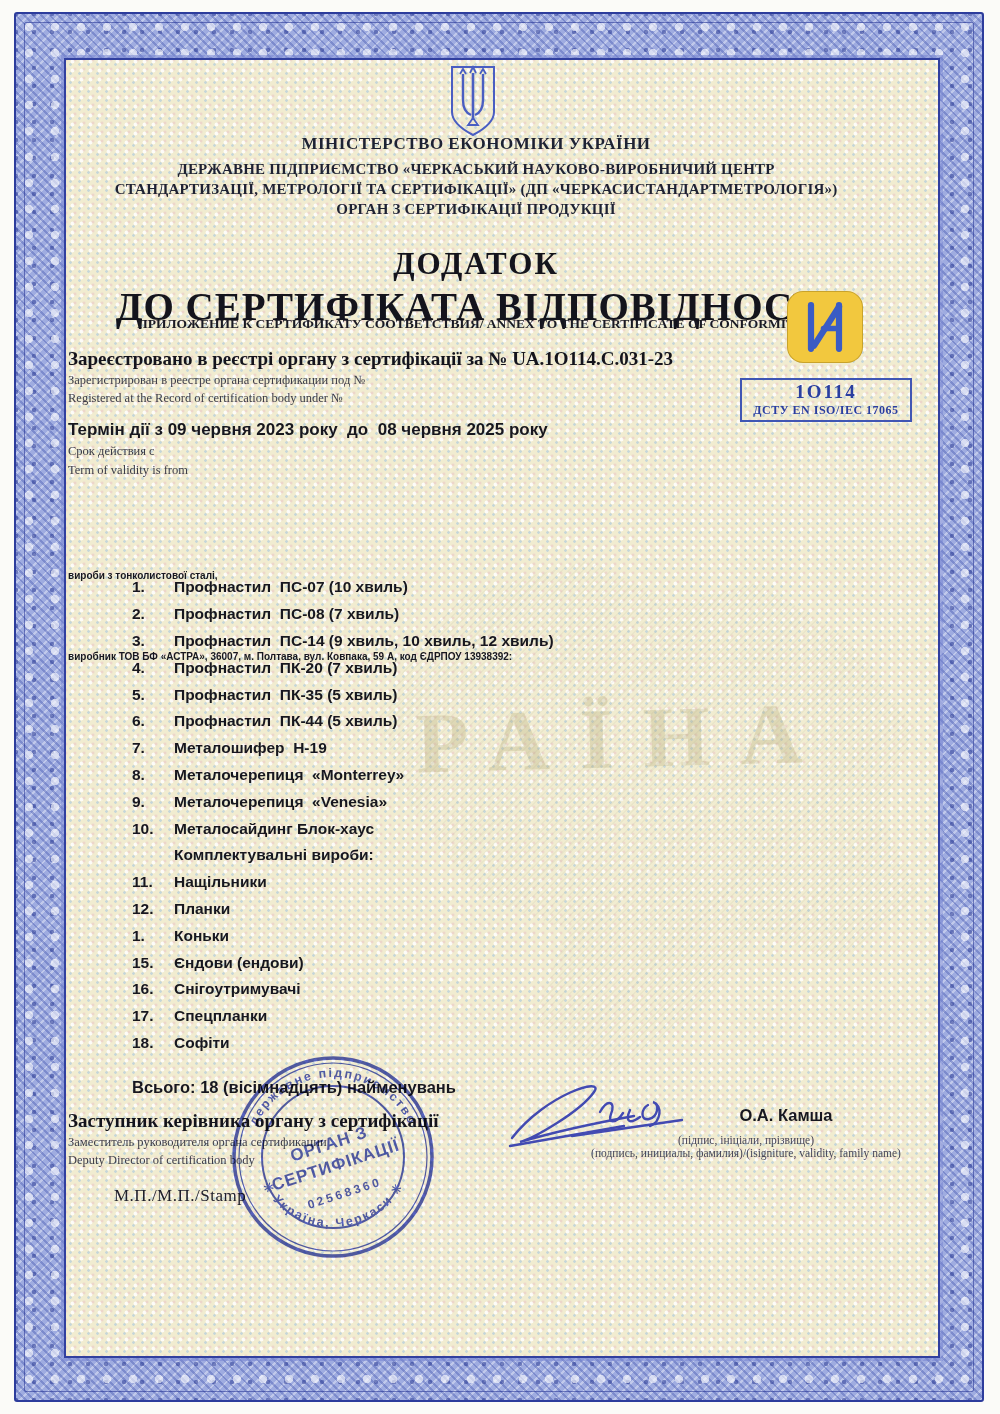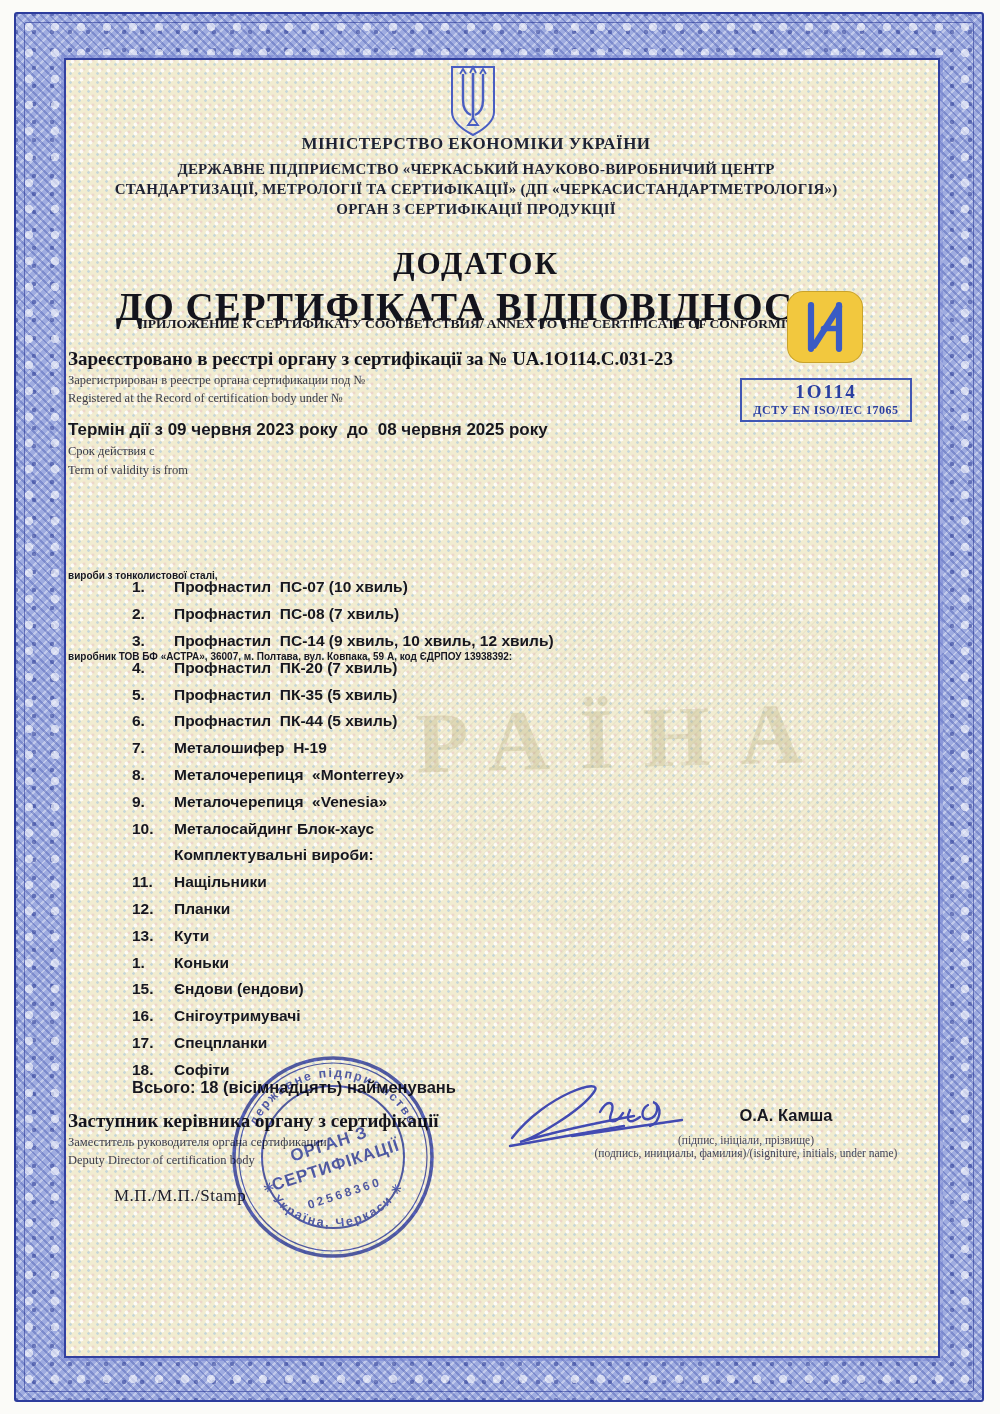--- a/index.html
+++ b/index.html
@@ -190,24 +190,20 @@
         </div>
       <div class="li">
           <span class="li-num">11.</span>
           <span class="li-text">Нащільники</span>
         </div>
       <div class="li">
           <span class="li-num">12.</span>
           <span class="li-text">Планки</span>
         </div>
       <div class="li">
-          <span class="li-num">13.</span>
-          <span class="li-text">Кути</span>
-        </div>
-      <div class="li">
           <span class="li-num">1.</span>
           <span class="li-text">Коньки</span>
         </div>
       <div class="li">
           <span class="li-num">15.</span>
           <span class="li-text">Єндови (ендови)</span>
         </div>
       <div class="li">
           <span class="li-num">16.</span>
           <span class="li-text">Снігоутримувачі</span>
@@ -234,21 +230,21 @@
       <g fill="none" stroke="#3039ae" stroke-width="2.4" stroke-linecap="round" opacity="0.9">
         <path d="M6,60 C40,16 100,-2 88,14 C74,34 28,60 14,64 C55,52 95,44 128,38"></path>
         <path d="M94,34 c8,-14 16,-10 11,2 c-4,10 5,10 12,-1 m7,-3 c-5,11 -1,15 10,7 m8,-12 c-7,4 -8,16 1,14 c9,-2 11,-15 4,-17 c10,3 8,20 -3,24"></path>
         <path d="M4,68 L118,48"></path>
         <path d="M66,58 q55,-8 110,-16"></path>
       </g>
     </svg>
 
     <div class="abs sig-name">О.А. Камша</div>
     <div class="abs sig-cap1">(підпис, ініціали, прізвище)</div>
-    <div class="abs sig-cap2">(подпись, инициалы, фамилия)/(isigniture, initials, under name)</div>
+    <div class="abs sig-cap2">(подпись, инициалы, фамилия)/(isigniture, validity, family name)</div>
     <div class="abs mp">М.П./М.П./Stamp</div>
 
     <svg class="stamp-svg abs" width="210" height="210" viewBox="0 0 210 210">
       <defs>
         <path id="arcTop" d="M 20,110 A 85,85 0 0 1 190,110"></path>
         <path id="arcBottom" d="M 26,112 A 81,81 0 0 0 184,112"></path>
         <path id="arcNum" d="M 45,150 A 78,78 0 0 1 165,138"></path>
       </defs>
       <circle cx="105" cy="105" r="99" fill="none" stroke="#2f3eb5" stroke-width="3.5"></circle>
       <circle cx="105" cy="105" r="94" fill="none" stroke="#2f3eb5" stroke-width="1.2"></circle>

